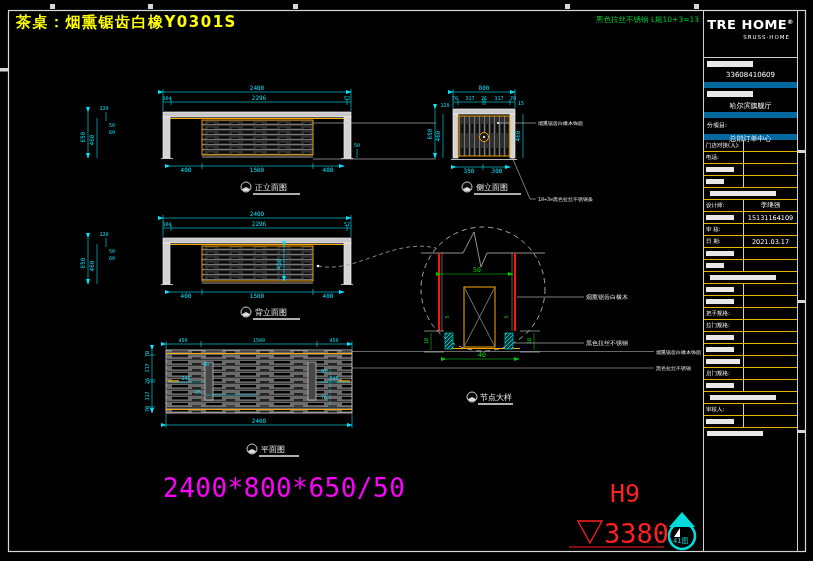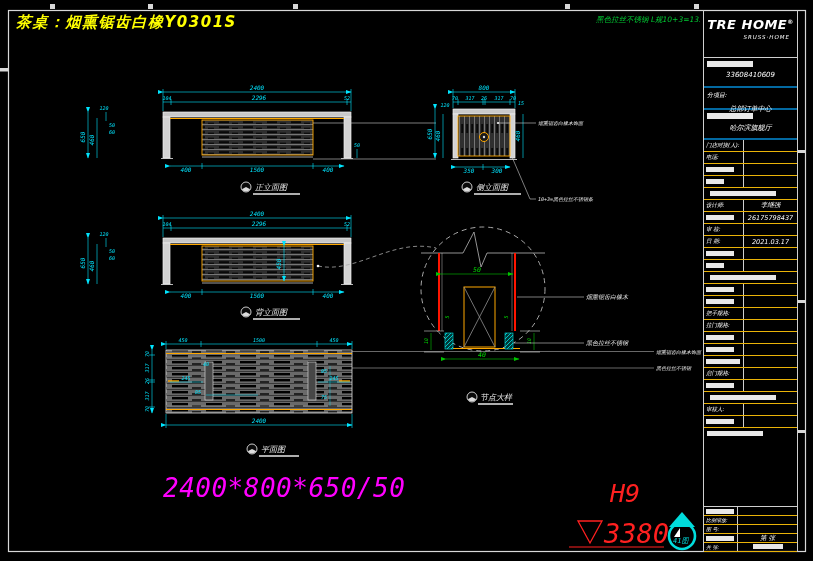--- a/index.html
+++ b/index.html
@@ -1,38 +1,38 @@
 <!DOCTYPE html>
 <html><head>
 <meta charset="utf-8">
 <style>
   html,body{margin:0;padding:0;background:#000;}
   #sheet{position:relative;width:813px;height:561px;background:#000;overflow:hidden;
-         font-family:"DejaVu Sans",sans-serif;font-style:italic;}
+         font-family:"DejaVu Sans",sans-serif;}
   svg text{font-family:"DejaVu Sans Mono",monospace;}
   .dim{fill:#00e5ff;font-size:6px;}
   .dim.s{font-size:5px;}
   .dimg{fill:#00dd00;font-size:6.5px;}
   .dimg.s{font-size:5px;}
   .lead{fill:#e8e8e8;font-size:5px;}
   .lead6{fill:#e8e8e8;font-size:6px;}
   .vlab{fill:#f0f0f0;font-size:8px;font-family:"DejaVu Sans",sans-serif;}
   #main-title{position:absolute;left:16px;top:13px;color:#ffff00;font-size:15px;font-weight:bold;
               letter-spacing:1.5px;white-space:nowrap;}
   #top-note{position:absolute;left:596px;top:15px;width:104px;color:#00cc33;font-size:7.5px;
             white-space:nowrap;overflow:hidden;}
   
   #titleblock{position:absolute;left:703px;top:10px;width:95px;height:542px;box-sizing:border-box;
               border-left:1px solid #cfcfcf;border-right:1px solid #cfcfcf;display:flex;
               flex-direction:column;color:#fff;}
   .tb-logo{height:48px;border-bottom:1px solid #cfcfcf;box-sizing:border-box;padding-top:7px;}
   .tb-brand{text-align:center;font-size:13px;font-weight:bold;letter-spacing:0.5px;white-space:nowrap;}
   .tb-brand .reg{font-size:6px;vertical-align:super;}
   .tb-brand-sub{text-align:right;font-size:5.5px;padding-right:7px;margin-top:2px;letter-spacing:1px;}
-  .tb-sec{height:30px;border-bottom:2px solid #0369a1;box-sizing:border-box;padding:3px 3px 0 3px;}
+  .tb-sec{height:30px;border-bottom:6px solid #0369a1;box-sizing:border-box;padding:3px 3px 0 3px;}
   .tb-sec.proj{height:22px;}
   .bar{display:inline-block;height:5px;background:#e8e8e8;}
   .hdr{width:46px;height:6px;display:block;}
   .w28{width:28px;} .w18{width:18px;} .w34{width:34px;} .w30{width:30px;}
   .w70{width:66px;margin:3px 4px;}
   .tb-val{text-align:center;font-size:7px;margin-top:4px;white-space:nowrap;overflow:hidden;}
   .tb-lab{font-size:6px;}
   .tb-row{display:flex;height:12px;box-sizing:border-box;border-bottom:1px solid #eab308;align-items:center;}
   .tb-row .tb-l{width:40px;height:100%;box-sizing:border-box;border-right:1px solid #cfcfcf;
                 display:flex;align-items:center;padding-left:2px;font-size:5.5px;white-space:nowrap;overflow:hidden;}
@@ -337,28 +337,28 @@
 
   <div id="titleblock">
     <div class="tb-logo">
       <div class="tb-brand"><span>TRE HOME</span><span class="reg">®</span></div>
       <div class="tb-brand-sub">SRUSS·HOME</div>
     </div>
     <div class="tb-sec">
       <span class="bar hdr"></span>
       <div class="tb-val">33608410609</div>
     </div>
+    <div class="tb-sec">
+      <span class="bar hdr"></span>
+      <div class="tb-val">哈尔滨旗舰厅</div>
+    </div>
     <div class="tb-sec proj">
       <div class="tb-lab">分项目:</div>
       <div class="tb-val">总部订单中心</div>
     </div>
-    <div class="tb-sec">
-      <span class="bar hdr"></span>
-      <div class="tb-val">哈尔滨旗舰厅</div>
-    </div>
     <div id="tb-rows">
         <div class="tb-row">
           <div class="tb-l">门店对接(人):</div>
           <div class="tb-v"></div>
         </div>
         <div class="tb-row">
           <div class="tb-l">电话:</div>
           <div class="tb-v"></div>
         </div>
         <div class="tb-row">
@@ -377,21 +377,21 @@
           <span class="bar w70"></span>
         </div>
         <div class="tb-row">
           <div class="tb-l">设计师:</div>
           <div class="tb-v">李继强</div>
         </div>
         <div class="tb-row">
           <div class="tb-l">
             <span class="bar w28"></span>
           </div>
-          <div class="tb-v">26175798437</div>
+          <div class="tb-v">15131164109</div>
         </div>
         <div class="tb-row">
           <div class="tb-l">审 核:</div>
           <div class="tb-v"></div>
         </div>
         <div class="tb-row">
           <div class="tb-l">日 期:</div>
           <div class="tb-v">2021.03.17</div>
         </div>
         <div class="tb-row">
@@ -465,41 +465,15 @@
           <div class="tb-v"></div>
         </div>
         <div class="tb-row">
           <div class="tb-l">
             <span class="bar w28"></span>
           </div>
           <div class="tb-v"></div>
         </div>
       </div>
     <div class="tb-notes"></div>
-    <div id="tb-rows-bottom">
-        <div class="tb-row">
-          <div class="tb-l">
-            <span class="bar w28"></span>
-          </div>
-          <div class="tb-v"></div>
-        </div>
-        <div class="tb-row">
-          <div class="tb-l">比例缩放:</div>
-          <div class="tb-v"></div>
-        </div>
-        <div class="tb-row">
-          <div class="tb-l">图 号:</div>
-          <div class="tb-v"></div>
-        </div>
-        <div class="tb-row">
-          <div class="tb-l">
-            <span class="bar w28"></span>
-          </div>
-          <div class="tb-v">第  张</div>
-        </div>
-        <div class="tb-row">
-          <div class="tb-l">共  张:</div>
-          <div class="tb-v"><span class="bar w30"></span></div>
-        </div>
-      </div>
   </div>
 
 </div>
 
 </body></html>

